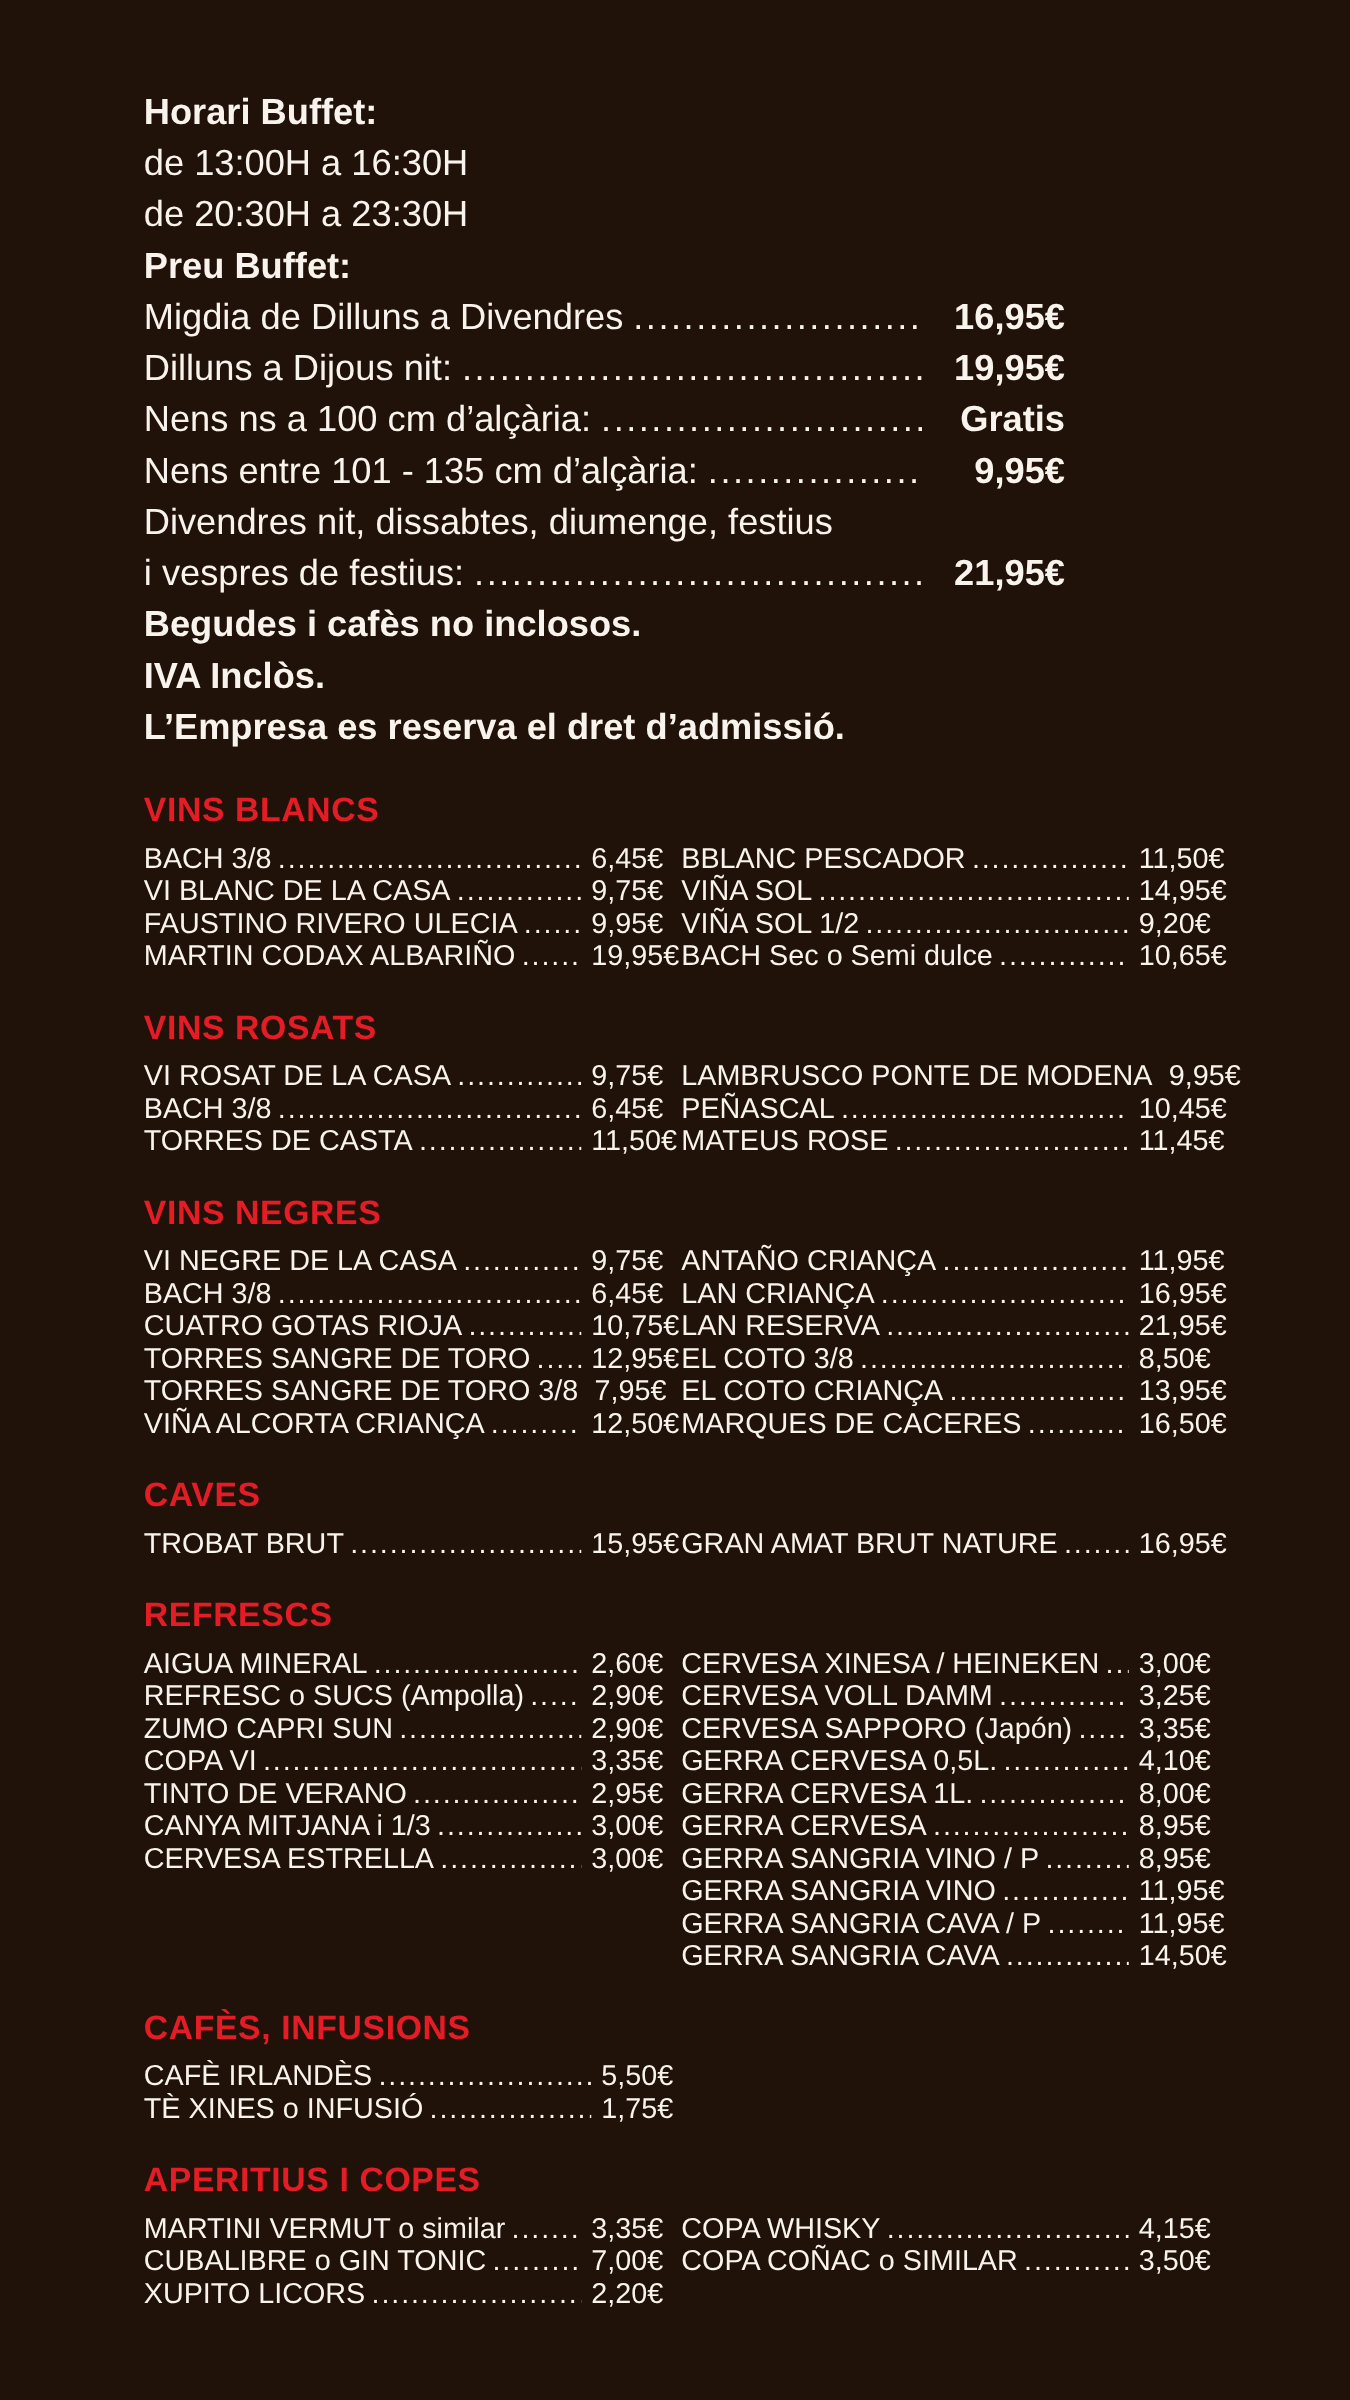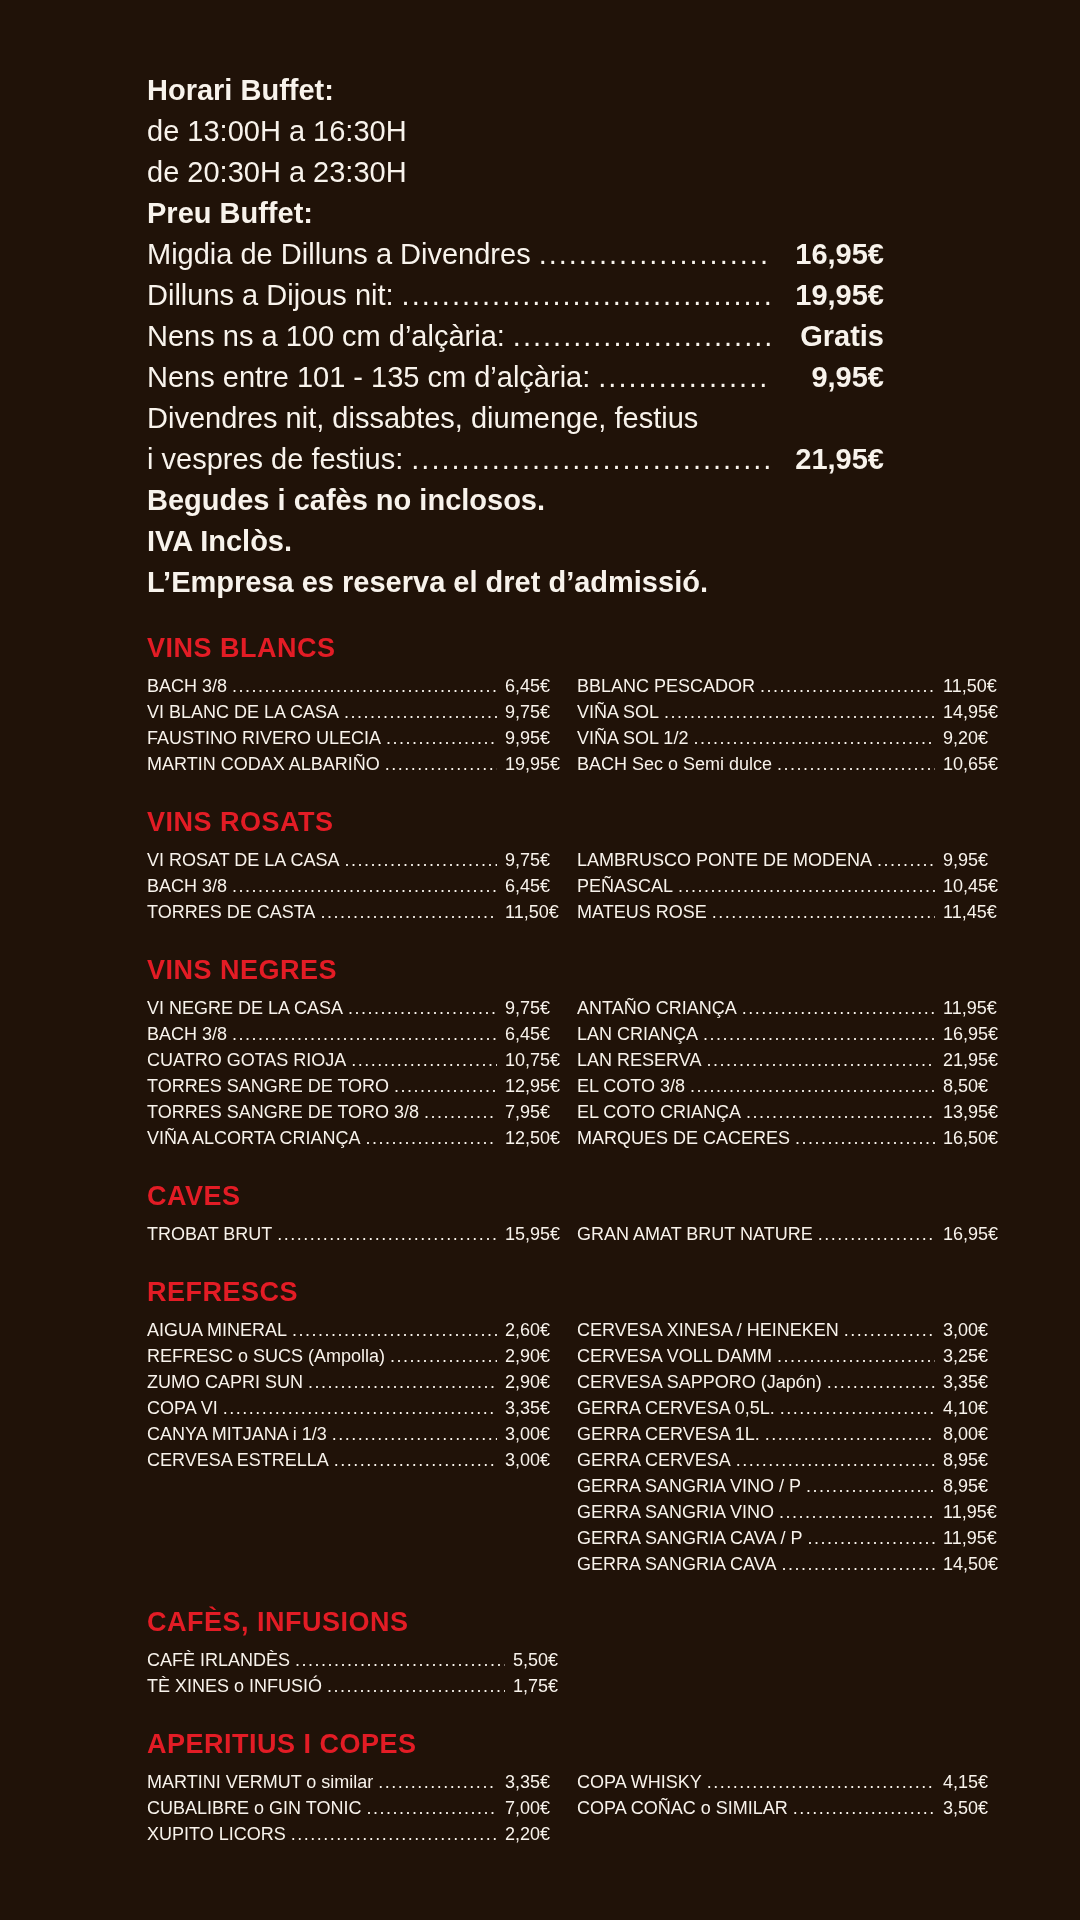--- a/index.html
+++ b/index.html
@@ -3,21 +3,21 @@
 <meta charset="utf-8">
 <style>
   * { margin: 0; padding: 0; box-sizing: border-box; }
   html, body { width: 1080px; height: 1920px; }
   body {
     background: var(--bg, #201208);
     color: var(--text, #f8f3ec);
     font-family: "Liberation Sans", sans-serif;
     overflow: hidden;
   }
-  .page { padding: 70px 68px 0 115px; margin-left: 32px; }
+  .page { padding: 70px 68px 0 115px; }
 
   
   .buffet { width: 737px; }
   .bline { display: flex; align-items: baseline; font-size: 29px; line-height: 41px; }
   .bline.bold { font-weight: bold; }
   .btext { white-space: nowrap; }
   .bprice { font-weight: bold; min-width: 112px; text-align: right; white-space: nowrap; flex: none; }
 
   
   .dots { flex: 1 1 auto; overflow: hidden; white-space: nowrap; margin: 0 2px 0 8px; }
@@ -32,21 +32,21 @@
     color: var(--accent, #e31c25);
     font-size: 27px;
     line-height: 34px;
     font-weight: bold;
     letter-spacing: .5px;
     margin-bottom: 8px;
   }
   .cols { display: flex; align-items: flex-start; }
   .col-left  { width: 422px; margin-right: 8px; }
   .col-right { width: 430px; }
-  .item { display: flex; align-items: center; font-size: 18px; line-height: 26px; }
+  .item { display: flex; align-items: center; font-size: 23px; line-height: 26px; }
   .iname { white-space: nowrap; }
   .iprice { flex: none; width: 72px; padding-left: 8px; text-align: left; white-space: nowrap; }
   .item .dots { margin: 0 0 0 5px; }
   .item .dots::after { letter-spacing: 1.5px; }
 </style>
 </head>
 <body>
 
 <div class="page">
   <header class="buffet">
@@ -295,20 +295,25 @@
               <span class="iname">ZUMO CAPRI SUN</span>
               <span class="dots"></span>
               <span class="iprice">2,90€</span>
             </div>
             <div class="item">
               <span class="iname">COPA VI</span>
               <span class="dots"></span>
               <span class="iprice">3,35€</span>
             </div>
             <div class="item">
+              <span class="iname">TINTO DE VERANO</span>
+              <span class="dots"></span>
+              <span class="iprice">2,95€</span>
+            </div>
+            <div class="item">
               <span class="iname">CANYA MITJANA i 1/3</span>
               <span class="dots"></span>
               <span class="iprice">3,00€</span>
             </div>
             <div class="item">
               <span class="iname">CERVESA ESTRELLA</span>
               <span class="dots"></span>
               <span class="iprice">3,00€</span>
             </div>
           </div>

